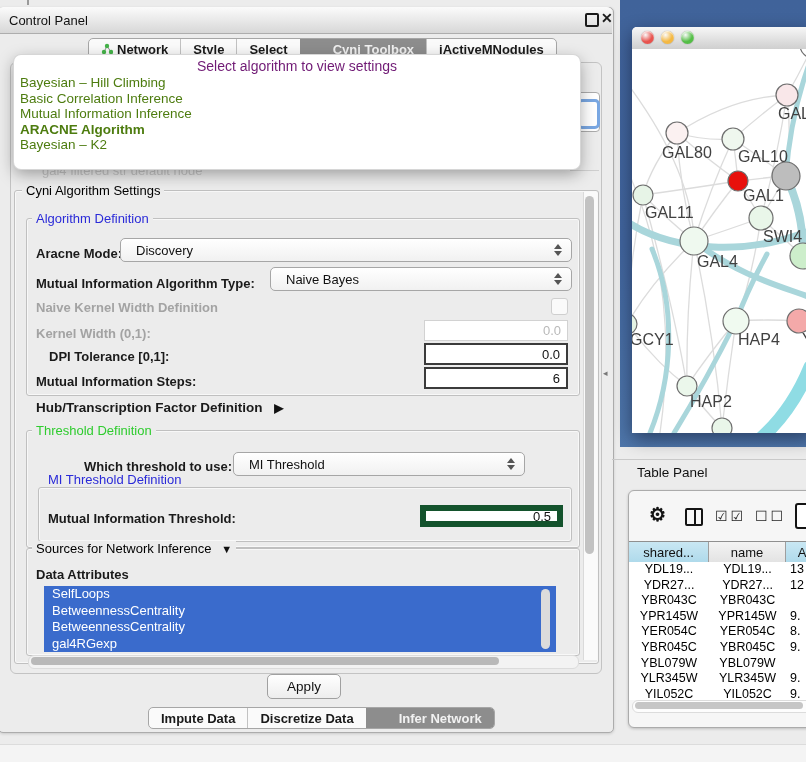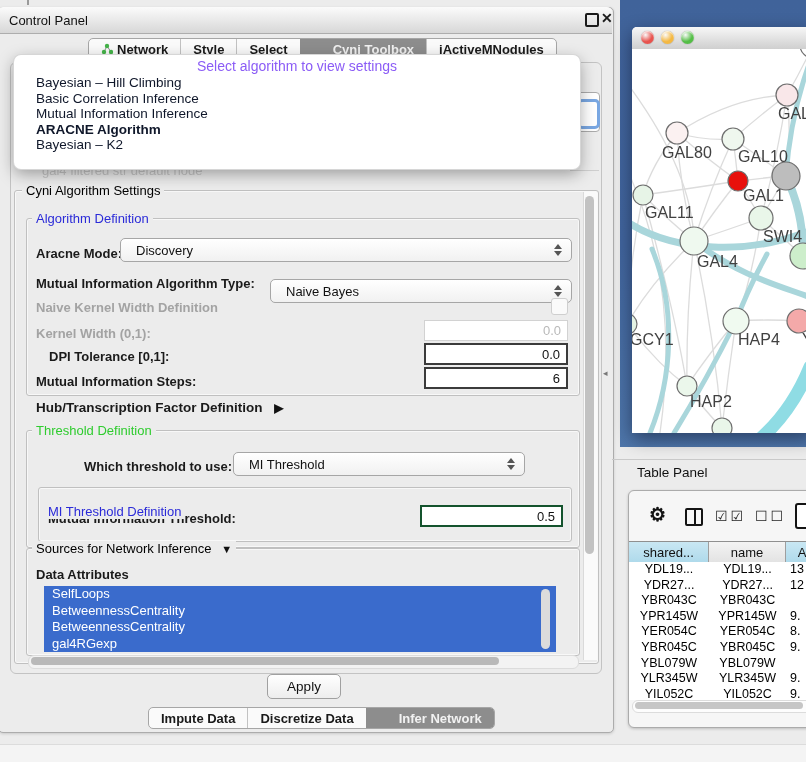--- a/index.html
+++ b/index.html
@@ -26,36 +26,36 @@
   #bottom-tabs{left:148px;top:707px;}
   .outer-panel{left:10px;top:62px;width:590px;height:610px;border:1px solid #C3C3C3;border-radius:6px;background:#ECECEC;}
   
   .frag-combo{left:572px;top:92px;width:26px;height:38px;background:#FFF;border:1px solid #ABABAB;border-radius:4px;z-index:1;}
   .frag-ring{left:577px;top:99px;width:17px;height:24px;border:3px solid #79A7E2;border-radius:5px;z-index:2;}
   .frag-line{left:570px;top:170px;width:29px;height:1px;background:#CFCFCF;z-index:1;}
   .frag-text{left:42px;top:163px;font-size:13px;color:#C6C6C6;z-index:1;white-space:nowrap;}
   
   .popup{left:14px;top:55px;width:566px;height:114px;background:#FFF;border-radius:7px;z-index:30;
          box-shadow:0 0 0 1px #D6D6D6,0 5px 16px rgba(0,0,0,.35);}
-  .popup-header{display:block;text-align:center;color:#8b5cf6;font-size:14px;padding-top:3px;height:17px;}
-  .popup-item{height:15.6px;line-height:15.6px;padding-left:22px;font-size:13.5px;color:#0f172a;white-space:nowrap;}
+  .popup-header{display:block;text-align:center;color:#701a75;font-size:14px;padding-top:3px;height:17px;}
+  .popup-item{height:15.6px;line-height:15.6px;padding-left:6px;font-size:13.5px;color:#4d7c0f;white-space:nowrap;}
   .popup-item.bold{font-weight:bold;}
   
   .groupbox{border:1px solid #C0C0C0;border-radius:3px;box-shadow:inset 0 0 0 1px #F8F8F8;}
   .grouptitle{background:#ECECEC;padding:0 4px;font-size:13px;white-space:nowrap;z-index:3;}
   .blue{color:#2A2AD8;} .green{color:#2FCC2F;}
   .lbl{font-size:13px;font-weight:bold;color:#1A1A1A;white-space:nowrap;}
   .lbl.dis{color:#A3A3A3;}
   .combo{background:linear-gradient(#FFFFFF,#F1F1F1);border:1px solid #A6A6A6;border-radius:5px;
          display:flex;align-items:center;font-size:13px;color:#111;padding-left:15px;box-sizing:border-box;}
   .spin{position:absolute;right:9px;top:50%;transform:translateY(-50%);width:8px;height:12px;}
   .spin:before,.spin:after{content:"";position:absolute;left:0;border-left:4px solid transparent;border-right:4px solid transparent;}
   .spin:before{top:0;border-bottom:5px solid #555;}
   .spin:after{bottom:0;border-top:5px solid #555;}
-  .tfield{background:#FFF;border:2px solid #14532d;display:flex;align-items:center;justify-content:flex-end;
+  .tfield{background:#FFF;border:6px solid #14532d;display:flex;align-items:center;justify-content:flex-end;
           padding-right:6px;font-size:13px;color:#111;box-sizing:border-box;}
   .tfield.darkb{border:2px solid #3B3B3B;}
   .tfield.dis{border:1px solid #D2D2D2;color:#B9B9B9;}
   .checkbox{width:15px;height:15px;border:1px solid #CFCFCF;border-radius:3px;background:#FAFAFA;}
   .arrow-right{display:inline-block;margin-left:8px;color:#111;font-size:12px;}
   .arrow-down{display:inline-block;margin-left:6px;color:#111;font-size:11px;}
   
   .vtrack{background:#FAFAFA;border-left:1px solid #DADADA;}
   .thumb{background:#C2C2C2;border-radius:5px;}
   .htrack{background:#F3F3F3;border:1px solid #DCDCDC;border-radius:6px;}
@@ -159,21 +159,21 @@
   <div class="abs groupbox" style="left:26px;top:218px;width:552px;height:176px;"></div>
   <span class="abs grouptitle blue" style="left:32px;top:211px;">Algorithm Definition</span>
 
   <span class="abs lbl" style="left:36px;top:246px;">Aracne Mode:</span>
   <div class="abs combo" style="left:120px;top:238px;width:452px;height:24px;">
     <span>Discovery</span>
     <span class="spin"></span>
   </div>
 
   <span class="abs lbl" style="left:36px;top:276px;">Mutual Information Algorithm Type:</span>
-  <div class="abs combo" style="left:270px;top:267px;width:302px;height:24px;margin-top:12px;">
+  <div class="abs combo" style="left:270px;top:267px;width:302px;height:24px;">
     <span>Naive Bayes</span>
     <span class="spin"></span>
   </div>
 
   <span class="abs lbl dis" style="left:36px;top:300px;">Naive Kernel Width Definition</span>
   <div class="abs checkbox" style="left:551px;top:298px;"></div>
 
   <span class="abs lbl dis" style="left:36px;top:326px;">Kernel Width (0,1):</span>
   <div class="abs tfield dis" style="left:424px;top:320px;width:144px;height:21px;">
     <span>0.0</span>
@@ -197,21 +197,21 @@
   <div class="abs groupbox" style="left:26px;top:430px;width:552px;height:116px;"></div>
   <span class="abs grouptitle green" style="left:32px;top:423px;">Threshold Definition</span>
 
   <span class="abs lbl" style="left:84px;top:459px;">Which threshold to use:</span>
   <div class="abs combo" style="left:233px;top:452px;width:292px;height:24px;">
     <span>MI Threshold</span>
     <span class="spin"></span>
   </div>
 
   <div class="abs groupbox" style="left:38px;top:487px;width:532px;height:53px;"></div>
-  <span class="abs grouptitle blue" style="left:44px;top:504px;text-align:center;">MI Threshold Definition</span>
+  <span class="abs grouptitle blue" style="left:44px;top:472px;text-align:center;">MI Threshold Definition</span>
   <span class="abs lbl" style="left:48px;top:511px;">Mutual Information Threshold:</span>
   <div class="abs tfield" style="left:420px;top:505px;width:143px;height:22px;">
     <span>0.5</span>
   </div>
 
   <div class="abs groupbox" style="left:26px;top:548px;width:552px;height:106px;"></div>
   <span class="abs grouptitle" style="left:32px;top:541px;font-weight:bold;">
     <span style="font-weight:normal;">Sources for Network Inference</span>
     <span class="arrow-down">▼</span>
   </span>

